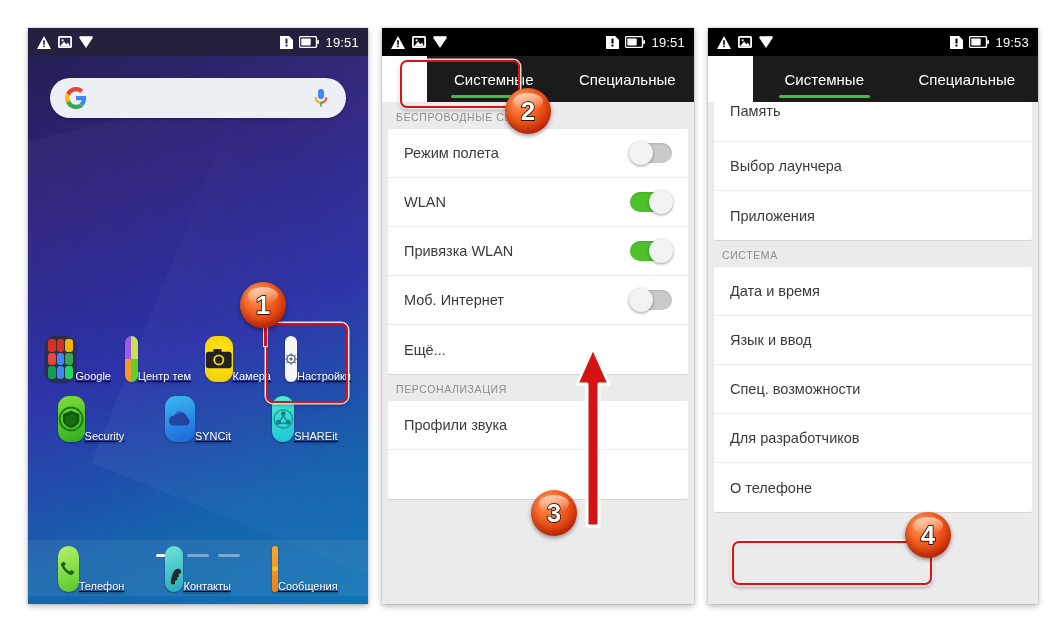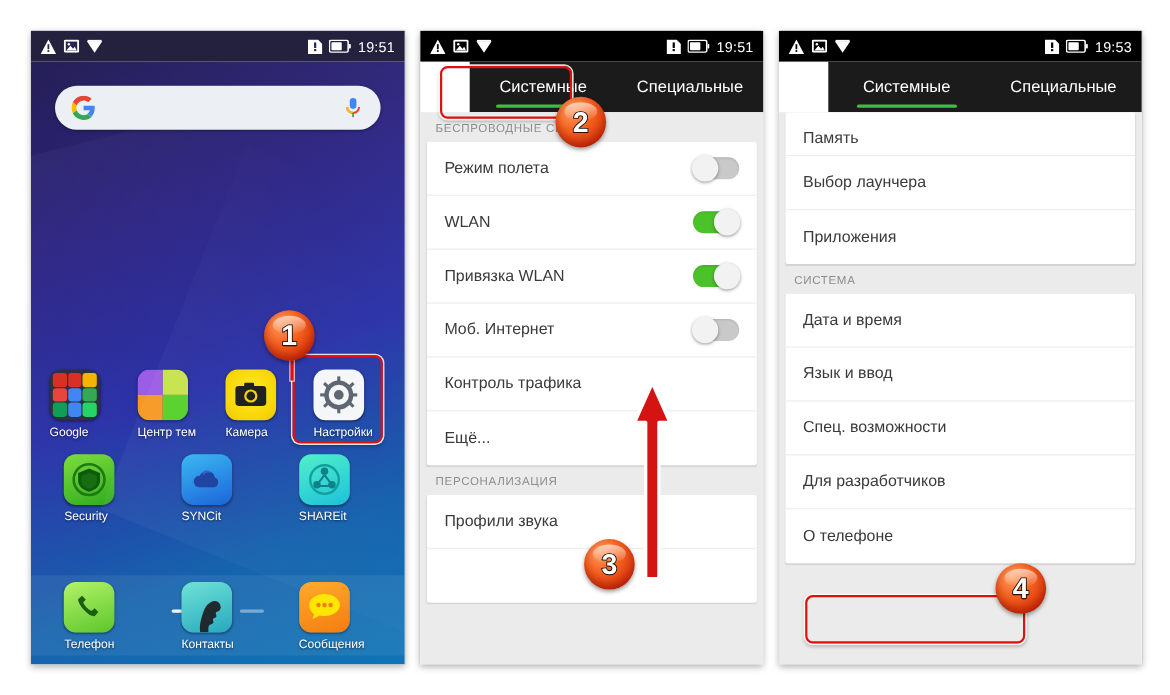--- a/index.html
+++ b/index.html
@@ -44,21 +44,21 @@
   
   .searchbar{position:absolute;left:22px;top:22px;width:296px;height:40px;
              border-radius:22px;background:#eceff3;display:flex;align-items:center;
              box-shadow:0 1px 3px rgba(0,0,0,.35);}
   .searchbar .g{margin-left:15px;}
   .searchbar .mic{margin-left:auto;margin-right:17px;}
 
   
   .apps{position:absolute;left:0;top:280px;width:100%;}
   .approw{display:flex;justify-content:space-around;padding:0 10px;margin-bottom:14px;}
-  .app{width:66px;display:flex;flex-direction:column;align-items:flex-start;}
+  .app{width:66px;display:flex;flex-direction:row;align-items:flex-end;text-decoration:underline;}
   .appicon{width:46px;height:46px;border-radius:11px;position:relative;overflow:hidden;
            box-shadow:0 1px 2px rgba(0,0,0,.35);}
   .applabel{margin-top:5px;font-size:11px;color:#fff;text-shadow:0 1px 2px rgba(0,0,0,.6);
             white-space:nowrap;}
   .dots{position:absolute;left:0;top:218px;width:100%;display:flex;
         justify-content:center;gap:9px;}
   .dash{width:22px;height:3px;border-radius:2px;background:rgba(255,255,255,.40);}
   .dash.on{background:rgba(255,255,255,.95);}
   .dock{position:absolute;left:0;bottom:8px;width:100%;background:rgba(255,255,255,.07);
         padding-top:6px;padding-bottom:4px;}
@@ -381,23 +381,20 @@
               <span class="knob"></span>
             </span>
         </div>
         <div class="row">
           <span class="lbl">Моб. Интернет</span>
           <span class="sw off">
               <span class="knob"></span>
             </span>
         </div>
         <div class="row">
-          <span class="lbl">Контроль трафика</span>
-        </div>
-        <div class="row">
           <span class="lbl">Ещё...</span>
         </div>
       </div>
       <div class="sect-title">ПЕРСОНАЛИЗАЦИЯ</div>
       <div class="card">
         <div class="row">
           <span class="lbl">Профили звука</span>
         </div>
         <div class="row"></div>
       </div>
@@ -444,21 +441,21 @@
         <span>Системные</span>
         <span class="underline"></span>
       </div>
       <div class="tab">
         <span>Специальные</span>
       </div>
     </div>
 
     <div class="body">
       <div class="card" style="margin-top:0">
-        <div class="row" style="height:40px;align-items:flex-start;padding-top:16px">
+        <div class="row" style="height:40px;align-items:flex-start;padding-top:1px">
           <span class="lbl">Память</span>
         </div>
         <div class="row">
           <span class="lbl">Выбор лаунчера</span>
         </div>
         <div class="row">
           <span class="lbl">Приложения</span>
         </div>
       </div>
       <div class="sect-title">СИСТЕМА</div>

